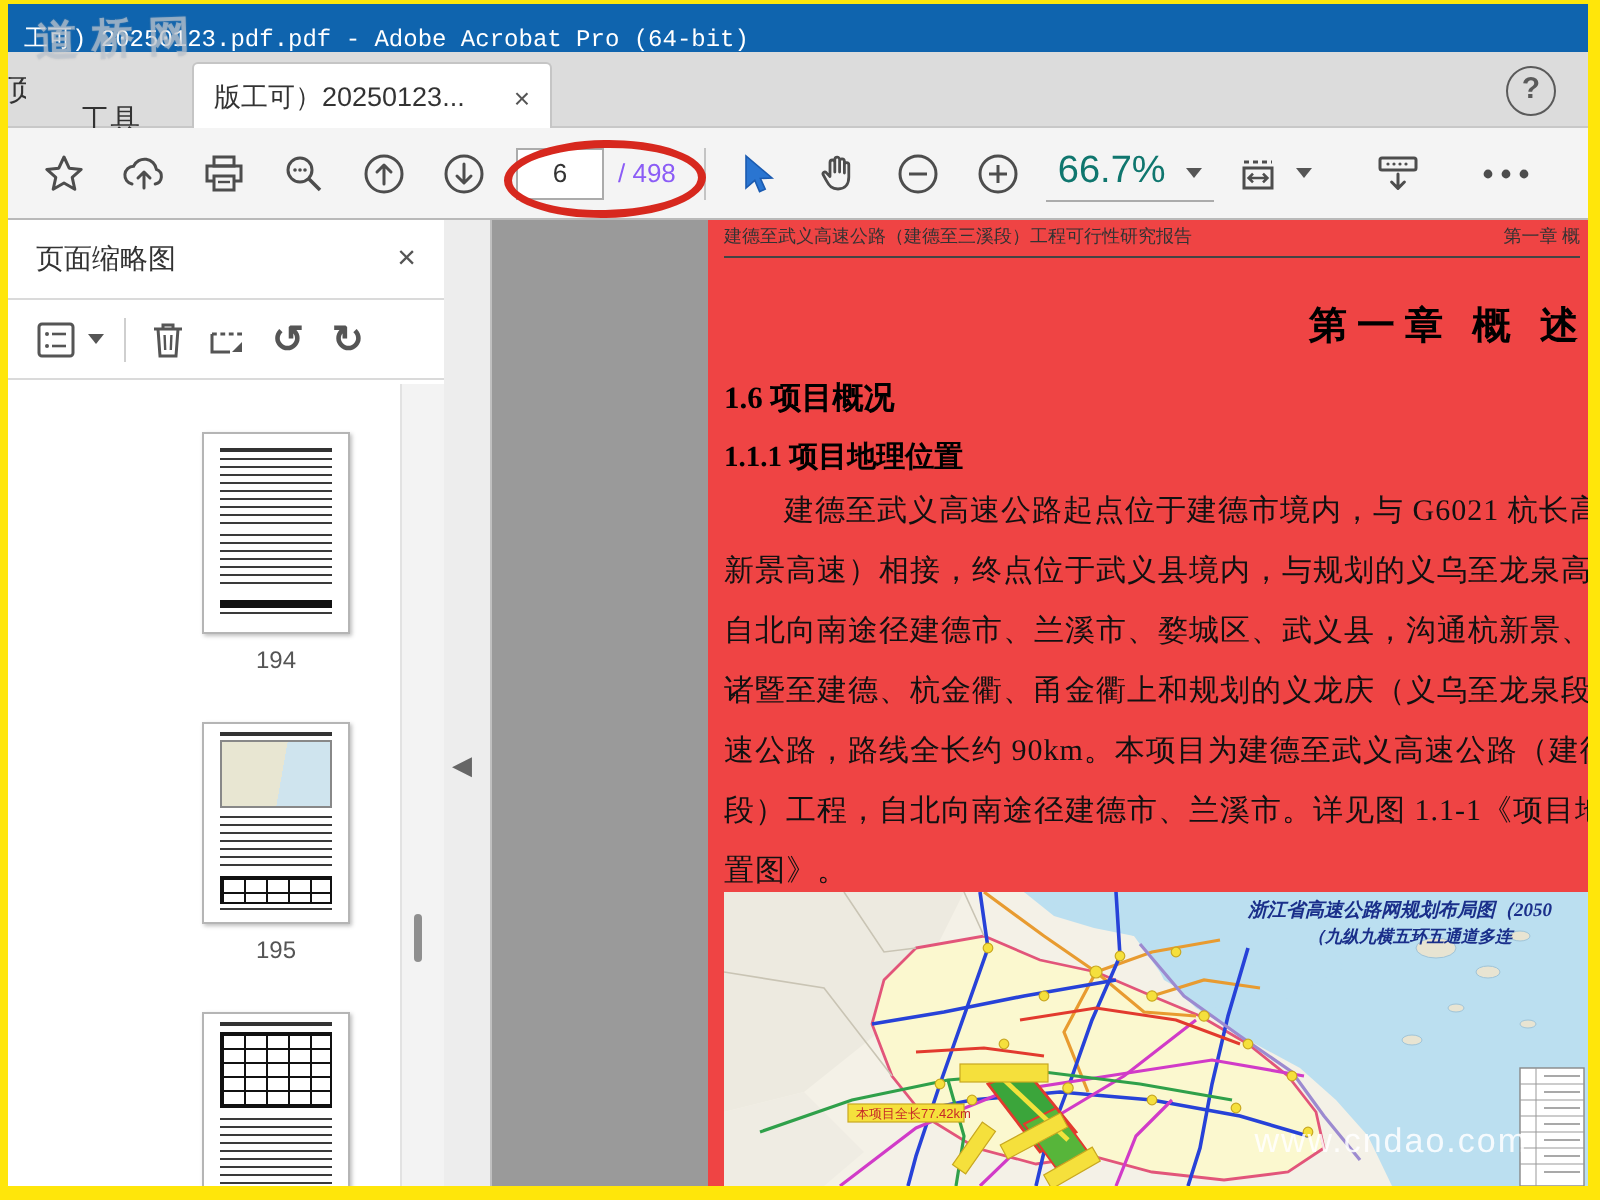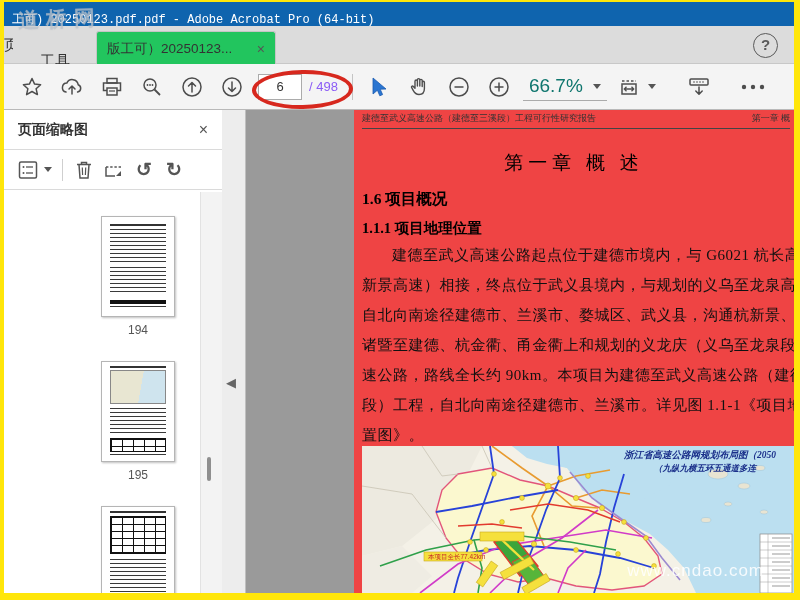--- a/index.html
+++ b/index.html
@@ -11,21 +11,21 @@
   .titlebar { position:absolute; left:0; top:0; width:100%; height:34px; background:#0F64AE; display:flex; align-items:center;font-family:Liberation Mono, monospace; }
   .titlebar .title { color:#FFFFFF; font-size:12px; padding-left:8px; white-space:nowrap; }
   .wm-topleft { position:absolute; left:14px; top:3px; font-size:21px; font-weight:bold; letter-spacing:7px;
     color:rgba(196,204,212,0.60); transform:rotate(-2deg); z-index:30; pointer-events:none;
     text-shadow:0 0 1px rgba(150,160,170,.5); font-family:"Liberation Serif",serif; }
 
   
   .tabbar { position:absolute; left:0; top:24px; width:100%; height:38px; background:#DCDCDC; border-bottom:1px solid #C8C8C8; }
   .tab-sliver { position:absolute; left:0; top:10px; width:9px; height:26px; overflow:hidden; font-size:15px; color:#333; }
   .tab-tools { position:absolute; left:18px; top:16px; height:38px; line-height:38px; padding:0 18px; font-size:15px; color:#333; }
-  .tab-doc { position:absolute; left:92px; top:5px; width:180px; height:34px; background:#22c55e;
+  .tab-doc { position:absolute; left:92px; top:5px; width:180px; height:34px; background:#ffffff;
     border:1px solid #C5C5C5; border-bottom:none; border-radius:3px 3px 0 0; display:flex; align-items:center; padding:0 10px; }
   .tab-doc .lbl { font-size:13.5px; color:#333; flex:1; white-space:nowrap; overflow:hidden; }
   .tab-doc .x { font-size:14px; color:#555; padding-left:8px; }
   .help-btn { position:absolute; right:16px; top:7px; width:25px; height:25px; border:1.6px solid #5A5A5A; border-radius:50%;
     color:#5A5A5A; font-size:15px; text-align:center; line-height:22px; font-weight:bold; }
 
   
   .toolbar { position:absolute; left:0; top:62px; width:100%; height:46px; background:#F4F4F4; border-bottom:1px solid #B9B9B9;
     display:flex; align-items:center; }
   .tb { width:40px; height:40px; display:flex; align-items:center; justify-content:center; flex:0 0 auto; }
@@ -39,21 +39,21 @@
   .caret { width:0; height:0; border-left:4px solid transparent; border-right:4px solid transparent; border-top:5px solid #555; }
   .annotation-ellipse { position:absolute; left:248px; top:68px; width:101px; height:39px; border:4.5px solid #D7281E;
     border-radius:50%; z-index:40; transform:rotate(-1deg); pointer-events:none; }
 
   
   .content { position:absolute; left:0; top:108px; width:100%; height:483px; }
 
   
   .panel { position:absolute; left:0; top:0; width:218px; height:100%; background:#FFFFFF; }
   .panel-head { height:40px; display:flex; align-items:center; padding:0 14px; border-bottom:1px solid #DADADA; }
-  .panel-head .t { font-size:14px; color:#333; flex:1;font-weight:bold; }
+  .panel-head .t { font-size:14px; color:#333; flex:1; }
   .panel-head .x { font-size:16px; color:#555; }
   .panel-tools { height:40px; display:flex; align-items:center; padding:0 10px; border-bottom:1px solid #DADADA; }
   .pt { width:30px; height:30px; display:flex; align-items:center; justify-content:center; color:#555; }
   .pt.glyph { font-size:19px; font-weight:bold; }
   .psep { width:1px; height:22px; background:#CFCFCF; margin:0 6px; }
   .thumbs { position:absolute; left:0; top:82px; width:196px; bottom:0; overflow:hidden;margin-left:36px; }
   .thumb-item { width:74px; margin:24px auto 0 auto; text-align:center; }
   .thumb-page { width:74px; height:101px; background:#fff; border:1px solid #B5B5B5; box-shadow:1px 1px 2px rgba(0,0,0,.25);
     position:relative; overflow:hidden; }
   .thumb-label { font-size:12px; color:#555; margin-top:6px; }
@@ -68,21 +68,21 @@
   .vthumb { position:absolute; left:6px; top:265px; width:4px; height:24px; background:#8F8F8F; border-radius:2px; }
   .collapse-strip { position:absolute; left:218px; top:0; width:24px; height:100%; background:#EDEDED; border-right:1px solid #BFBFBF; }
   .collapse-handle { position:absolute; left:4px; top:265px; font-size:13px; color:#666; }
 
   
   .docarea { position:absolute; left:242px; top:0; right:0; height:100%; background:#9A9A9A; overflow:hidden; }
   .page { position:absolute; left:108px; top:0; width:440px; height:100%; background:#ef4444; overflow:hidden;
     font-family:"Liberation Serif",serif; color:#1a1a1a; }
   .runhead { position:absolute; left:8px; right:4px; top:2px; display:flex; justify-content:space-between;
     font-size:9px; color:#333; border-bottom:1px solid #444; padding-bottom:3px; white-space:nowrap; }
-  .chapter { position:absolute; left:0; top:40px; width:100%; text-align:center; font-size:19px; font-weight:normal; letter-spacing:5px; color:#000; }
+  .chapter { position:absolute; left:0; top:40px; width:100%; text-align:right; font-size:19px; font-weight:bold; letter-spacing:5px; color:#000; }
   .h1 { position:absolute; left:8px; top:79px; font-size:15.5px; font-weight:bold; color:#000; white-space:nowrap; }
   .h2 { position:absolute; left:8px; top:109px; font-size:14.5px; font-weight:bold; color:#000; white-space:nowrap; }
   .bl { position:absolute; font-size:15px; white-space:nowrap; color:#111; letter-spacing:0.5px; }
   .mapwrap { position:absolute; left:8px; top:336px; width:404px; height:147px; }
   .map-wm { position:absolute; right:2px; bottom:12px; font-size:17px; color:rgba(255,255,255,0.85);
     font-family:"Liberation Sans",sans-serif; letter-spacing:1px; }
 </style>
 </head>
 <body>
 

